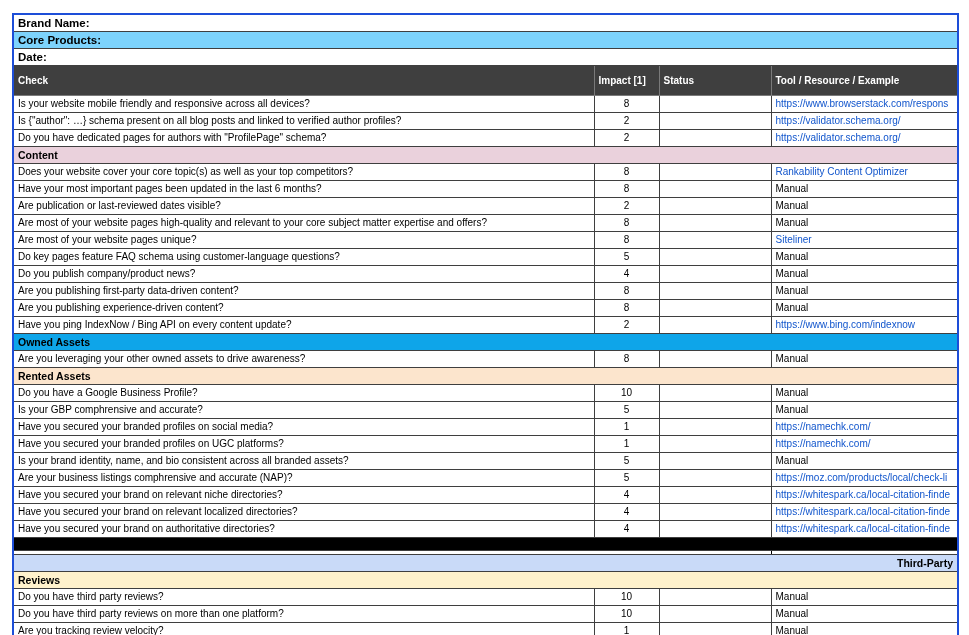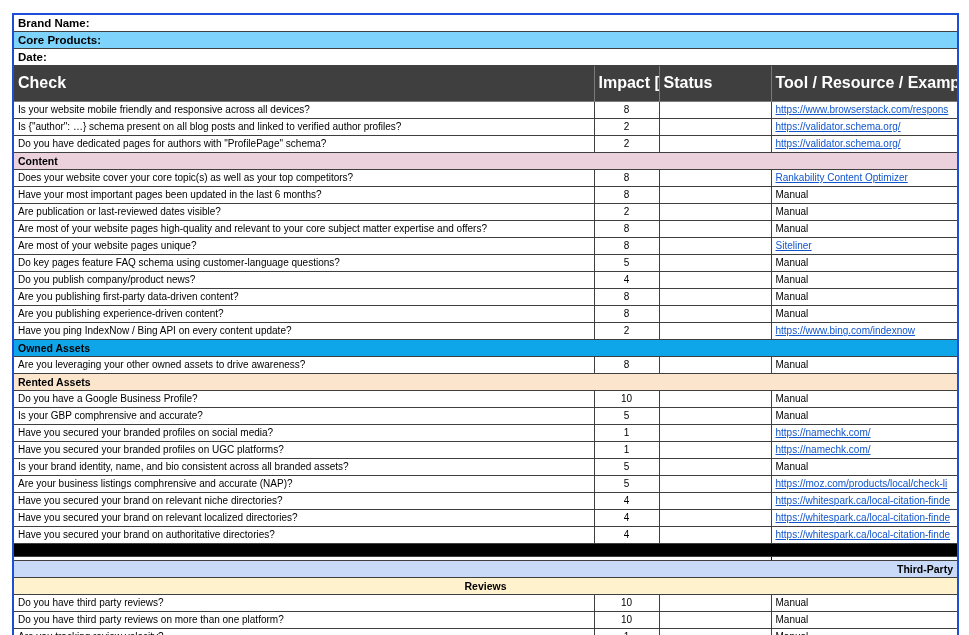--- a/index.html
+++ b/index.html
@@ -38,33 +38,32 @@
   tr.info td {
     font-weight: bold;
     font-size: 11.5px;
   }
   tr.info.shaded td { background: #7dd3fc; }
 
   tr.head th {
     background: #3f3f3f;
     color: #ffffff;
     font-weight: bold;
-    font-size: 16px;
+    font-size: 10px;
     text-align: left;
-    height: 36px;
+    height: 30px;
     border-color: #7a7a7a;
   }
   tr.section td {
     font-weight: bold;
     font-size: 10.5px;
   }
   td.impact { text-align: center; }
   a.link {
     color: #1155cc;
-    text-decoration: underline;
     cursor: pointer;
   }
   tr.separator td {
     background: #000000;
     height: 13px;
     padding: 0;
     line-height: 0;
     border-left-color: #000;
     border-right-color: #000;
   }
@@ -256,21 +255,21 @@
       <tr class="gap">
         <td></td>
         <td></td>
         <td></td>
         <td class="tick"></td>
       </tr>
       <tr class="section">
         <td colspan="4" style="background: rgb(201, 218, 248); text-align: right;">Third-Party</td>
       </tr>
       <tr class="section">
-        <td colspan="4" style="background: rgb(255, 242, 204); text-align: center;">Reviews</td>
+        <td colspan="4" style="background: rgb(255, 242, 204);">Reviews</td>
       </tr>
       <tr class="item">
         <td class="check">Do you have third party reviews?</td>
         <td class="impact">10</td>
         <td class="status"></td>
         <td class="tool">Manual</td>
       </tr>
       <tr class="item">
         <td class="check">Do you have third party reviews on more than one platform?</td>
         <td class="impact">10</td>

